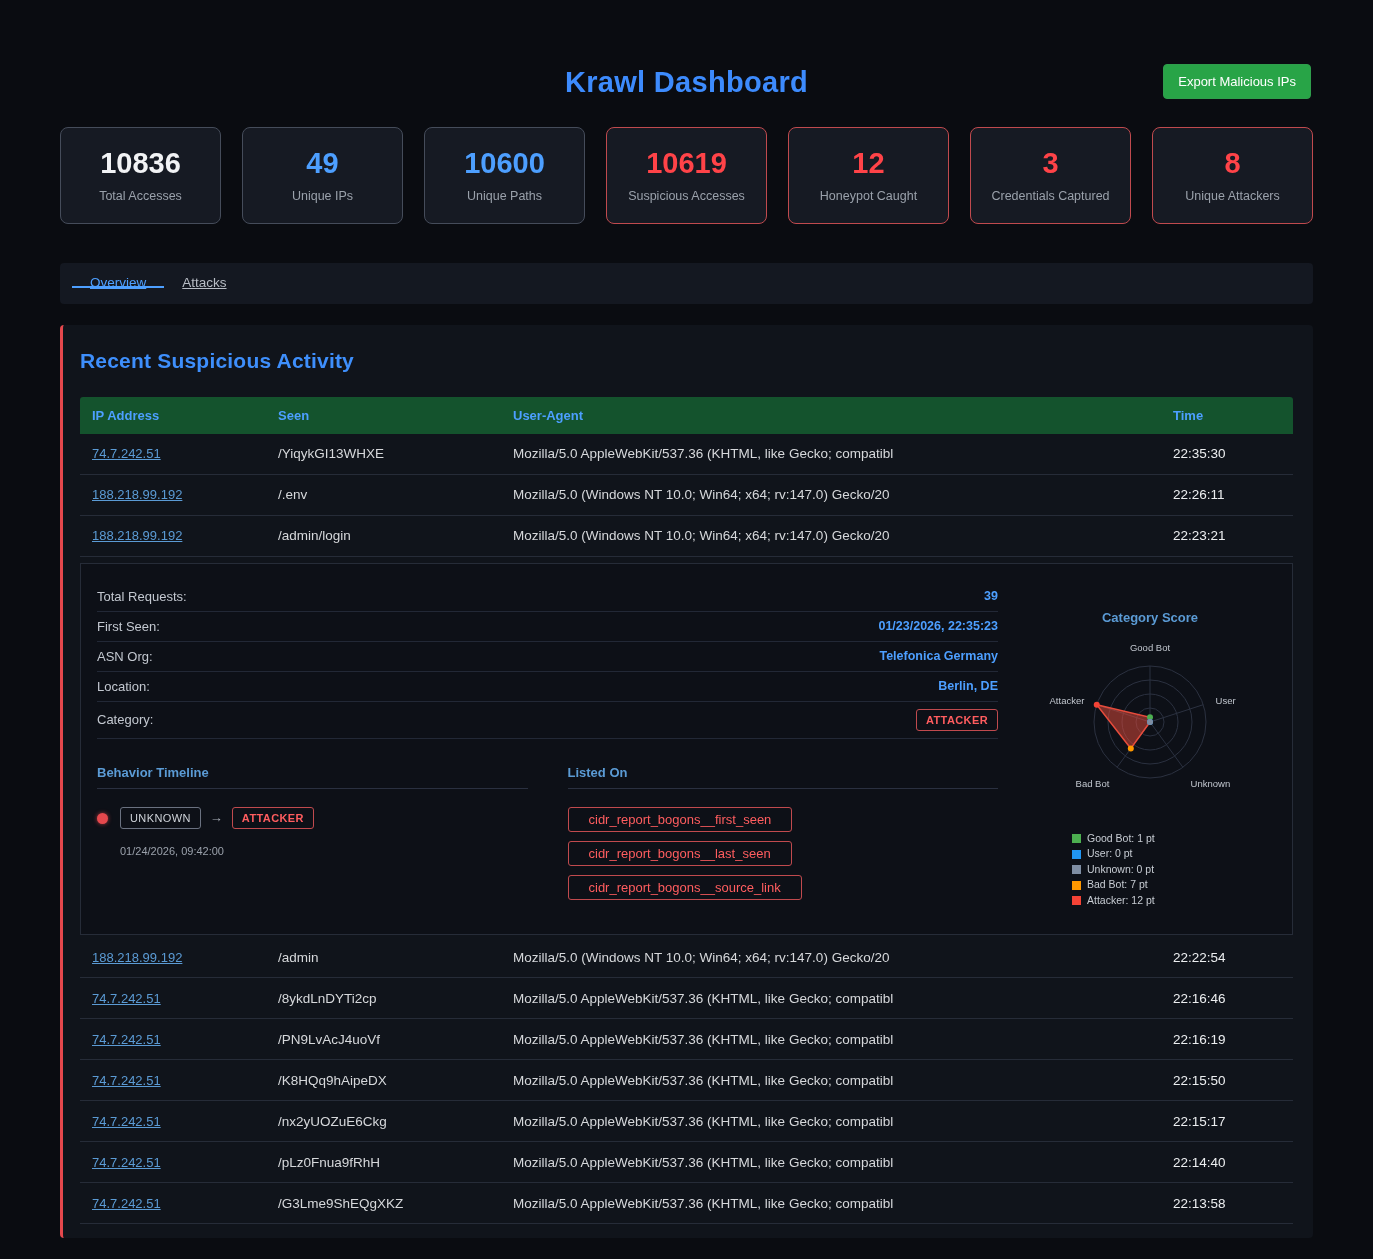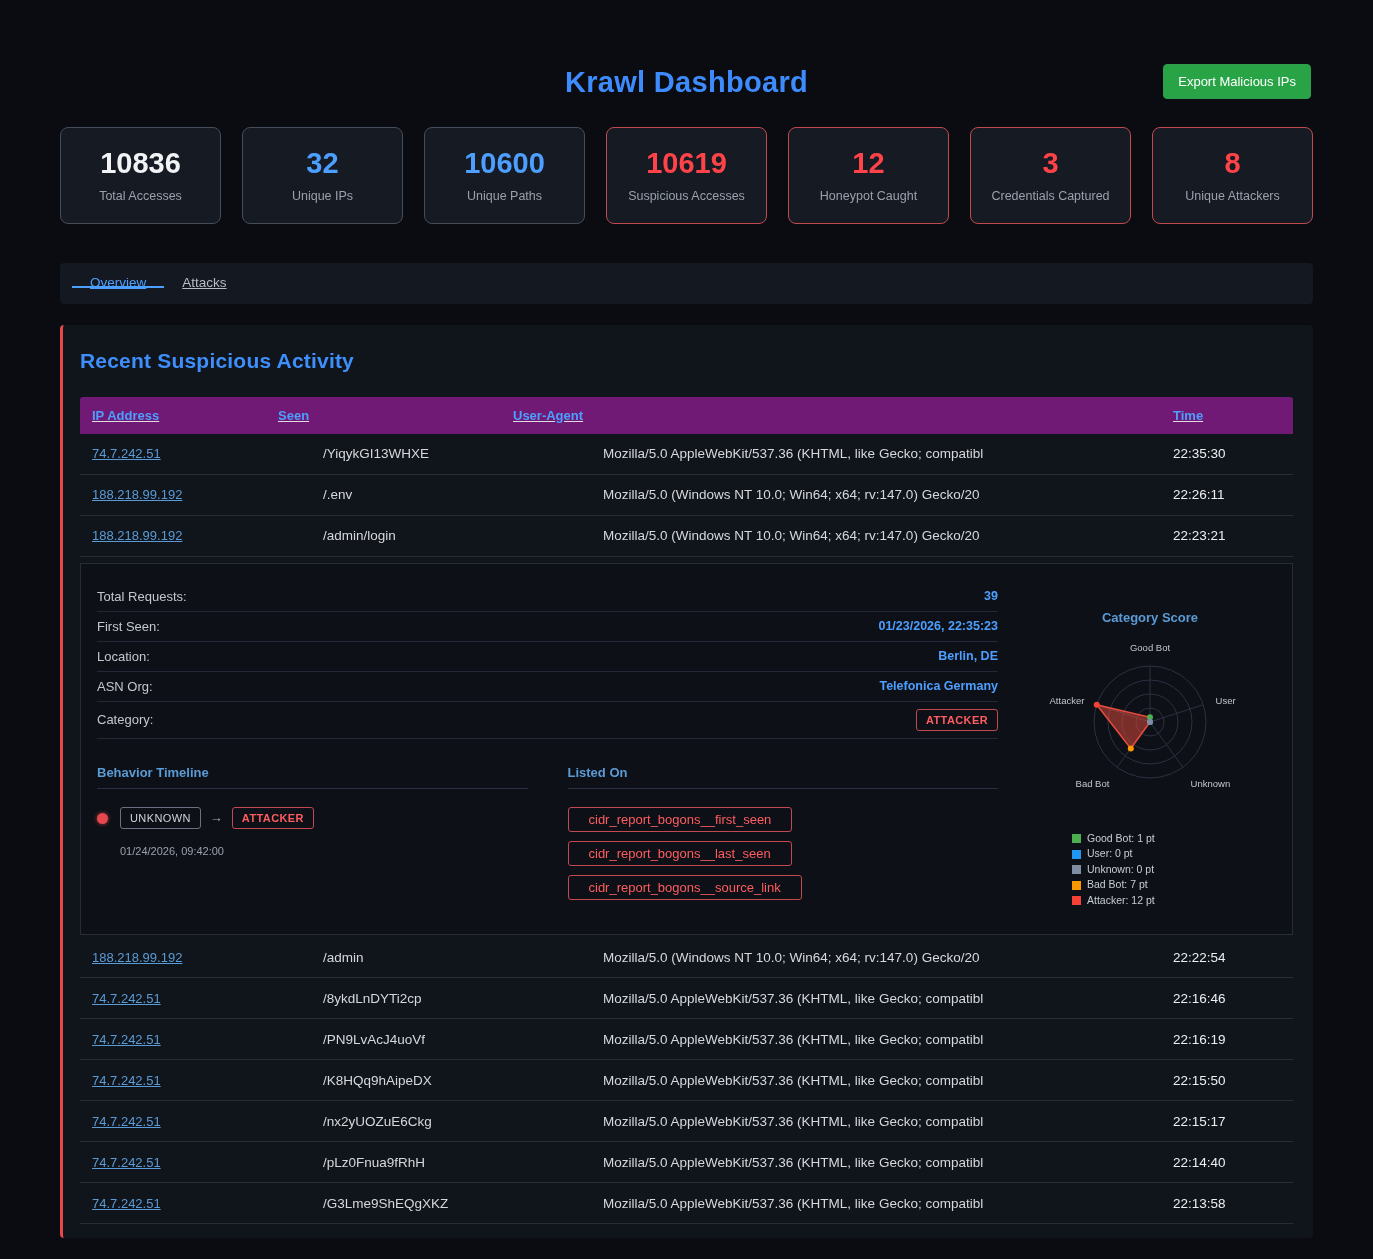--- a/index.html
+++ b/index.html
@@ -42,23 +42,23 @@
   }
   .tab.active{color:var(--blue); border-bottom-color:var(--blue);}
   
   .panel{
     margin-top:21px; background:var(--panel); border-left:3px solid var(--red);
     border-radius:4px; padding:24px 20px 14px 17px;
   }
   .panel h2{font-size:21px; font-weight:bold; color:#3e8ffc; margin-bottom:24px; letter-spacing:.2px;}
   
   .tr{display:grid; grid-template-columns:186px 235px 1fr 108px; align-items:center; padding:0 12px;}
-  .thead{background:#701a75; height:37px; border-radius:3px 3px 0 0;text-decoration:underline;}
+  .thead{background:#14532d; height:37px; border-radius:3px 3px 0 0;}
   .thead .th{font-size:13px; font-weight:bold; color:var(--blue);}
-  .row{height:41px; border-bottom:1px solid var(--line); font-size:13.5px; cursor:pointer;gap:45px;}
+  .row{height:41px; border-bottom:1px solid var(--line); font-size:13.5px; cursor:pointer;}
   .row .ip{color:#5b9bd5; text-decoration:underline; font-size:13px;}
   .row .path{color:#d6d8db;}
   .row .ua{color:#d6d8db;}
   .row .time{color:#eceef0;}
   
   .detail{
     border:1px solid var(--line); background:#0d1017; margin:6px 0 2px 0;
     padding:18px 16px 26px 16px; display:grid; grid-template-columns:1fr 252px; gap:26px;
   }
   .fields{margin-bottom:4px;}
@@ -101,21 +101,21 @@
   </div>
 
   <div class="stats">
 
       <div class="stat">
         <div class="num white">10836</div>
         <div class="lab">Total Accesses</div>
       </div>
 
       <div class="stat">
-        <div class="num blue">32</div>
+        <div class="num blue">49</div>
         <div class="lab">Unique IPs</div>
       </div>
 
       <div class="stat">
         <div class="num blue">10600</div>
         <div class="lab">Unique Paths</div>
       </div>
 
       <div class="stat alert">
         <div class="num red">10619</div>
@@ -189,27 +189,27 @@
                 <span class="fval">39</span>
               </div>
 
               <div class="field">
                 <span class="flabel">First Seen:</span>
                 <span class="fval">01/23/2026, 22:35:23</span>
               </div>
 
 
               <div class="field">
+                <span class="flabel">ASN Org:</span>
+                <span class="fval">Telefonica Germany</span>
+              </div>
+
+              <div class="field">
                 <span class="flabel">Location:</span>
                 <span class="fval">Berlin, DE</span>
-              </div>
-
-              <div class="field">
-                <span class="flabel">ASN Org:</span>
-                <span class="fval">Telefonica Germany</span>
               </div>
 
               <div class="field">
                 <span class="flabel">Category:</span>
                 <span class="fval badge">ATTACKER</span>
               </div>
             </div>
 
           <div class="sections">
             <div>

